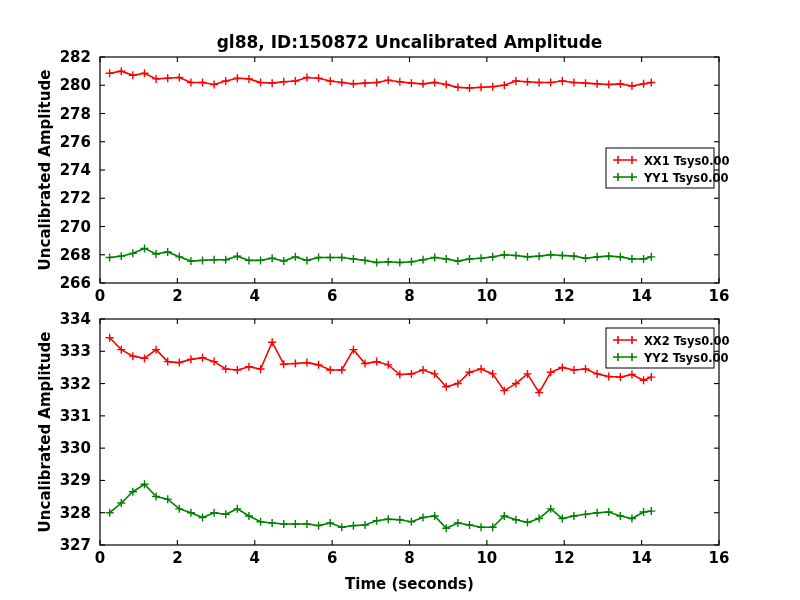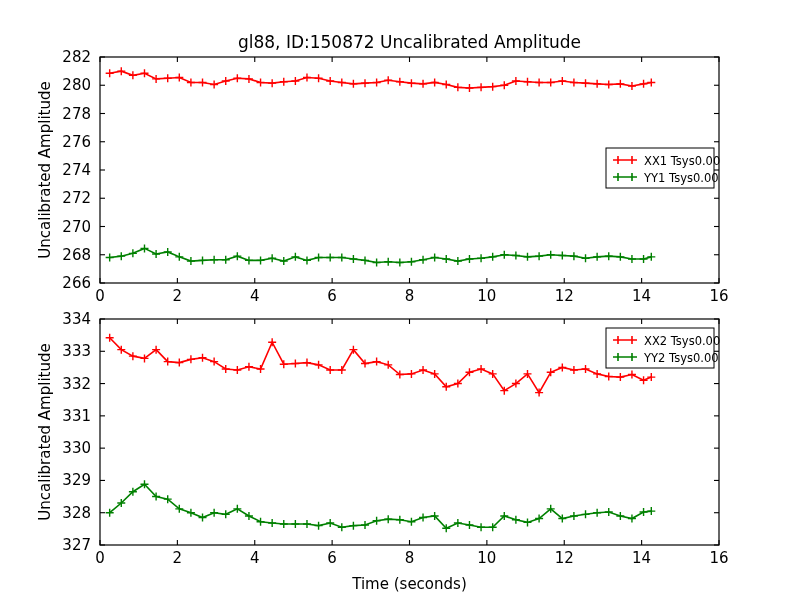--- a/index.html
+++ b/index.html
@@ -12,20 +12,21 @@
     height: 600px;
     font-family: "DejaVu Sans", sans-serif;
     color: #000000;
     overflow: hidden;
   }
   #figure {
     position: relative;
     width: 800px;
     height: 600px;
     background: #ffffff;
+    font-weight: bold;
   }
   svg#plot-canvas {
     position: absolute;
     top: 0;
     left: 0;
     width: 800px;
     height: 600px;
     display: block;
   }
   .axis-frame {

